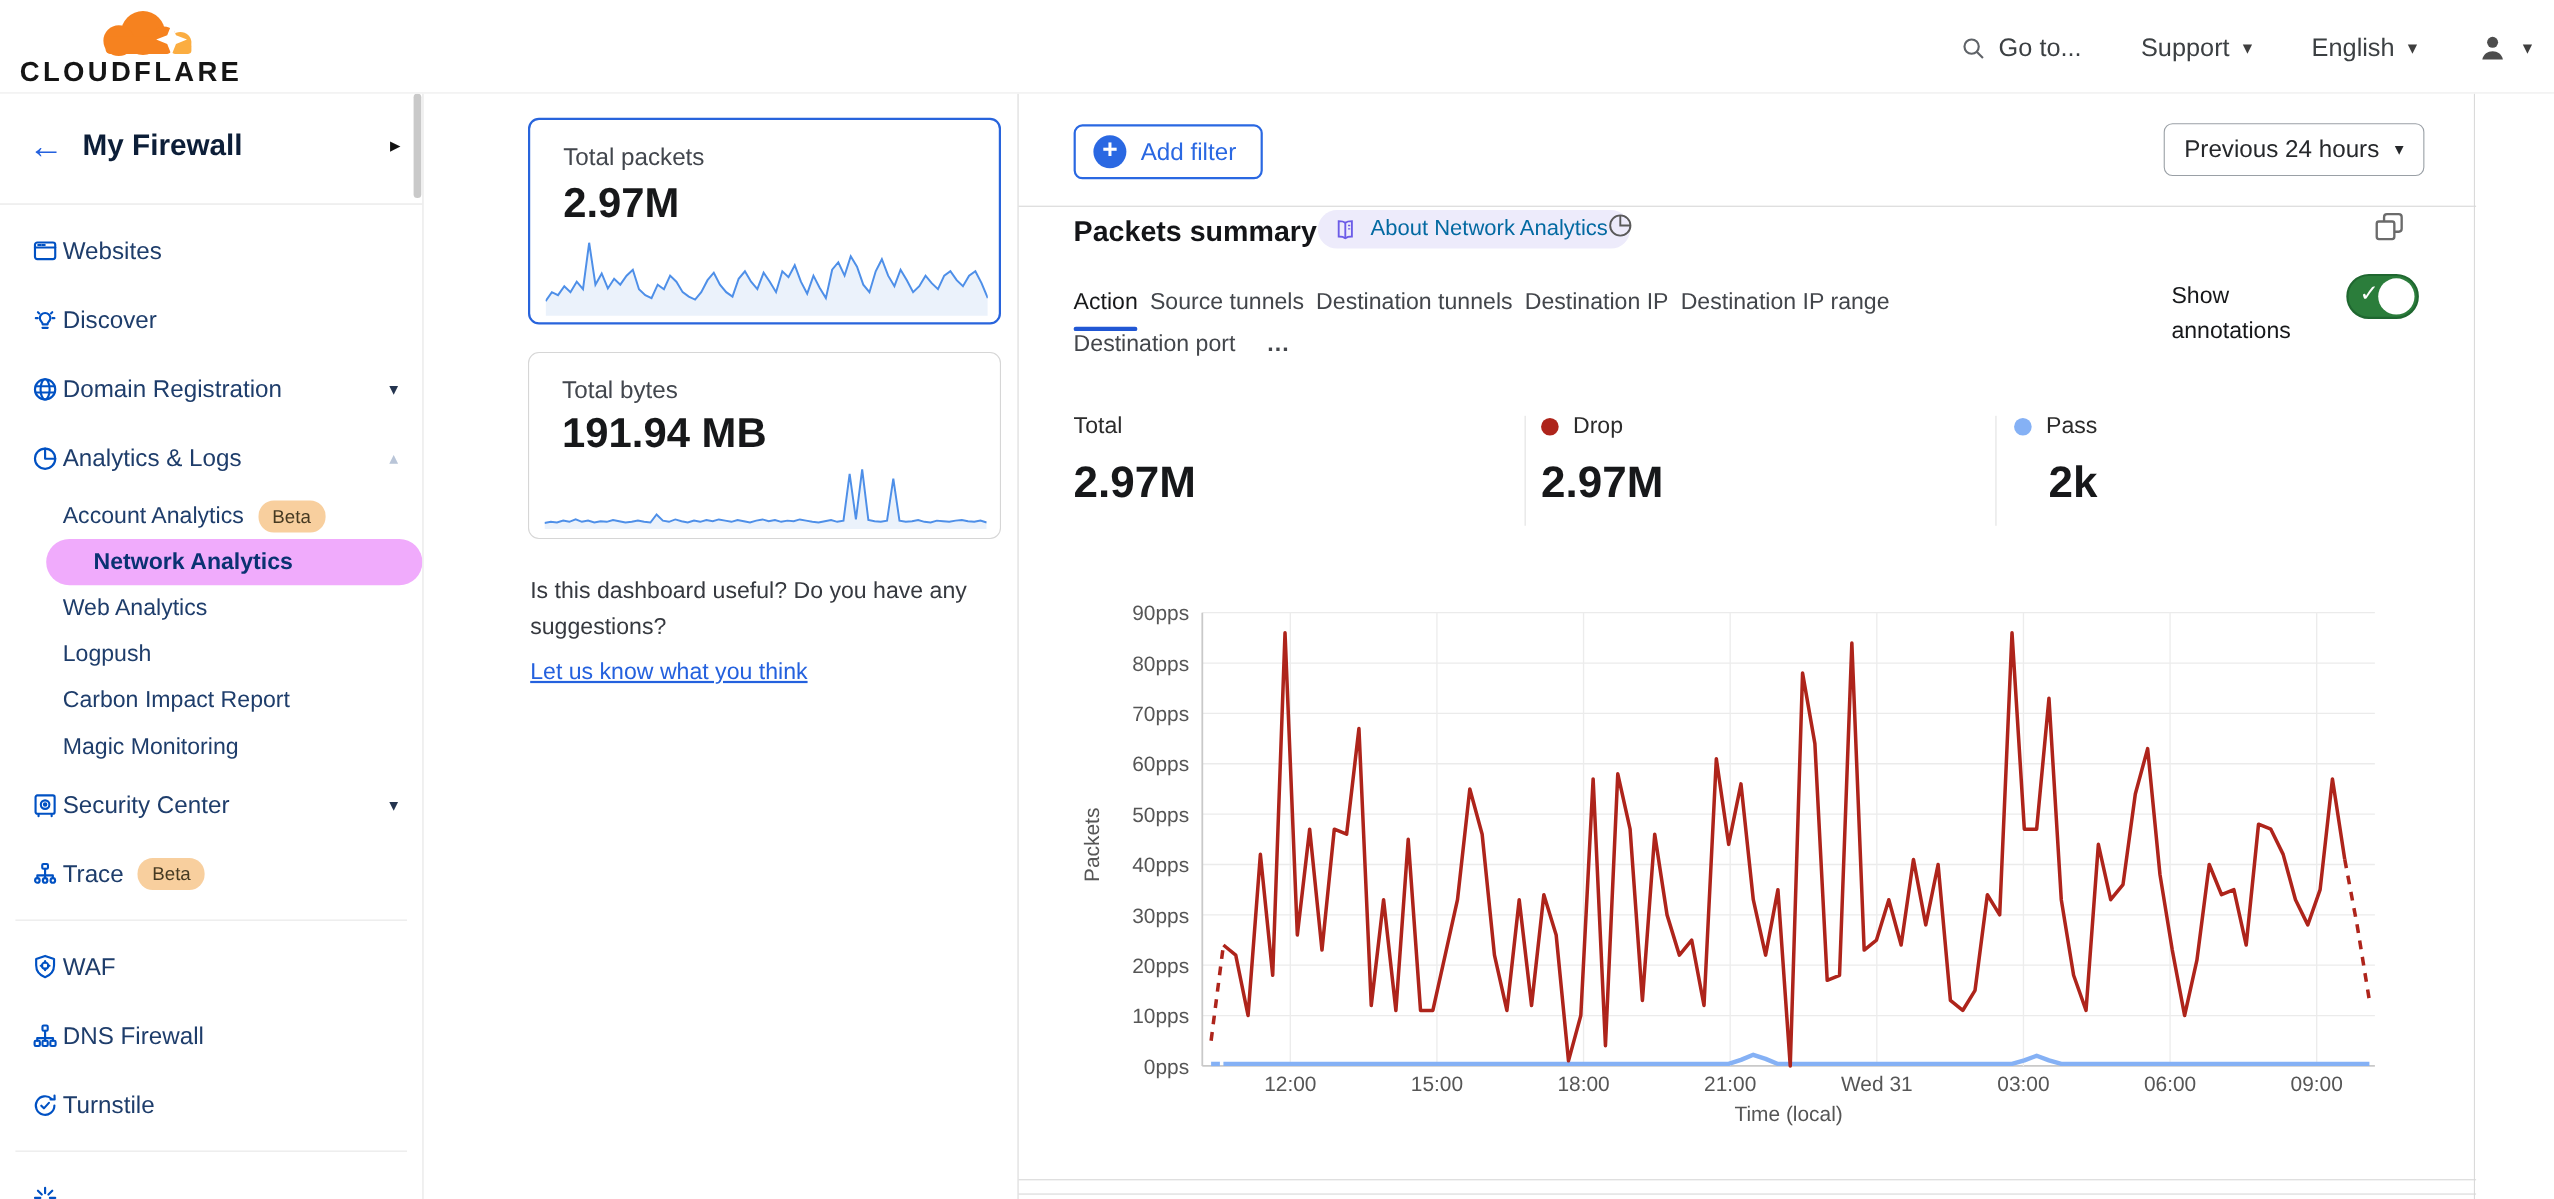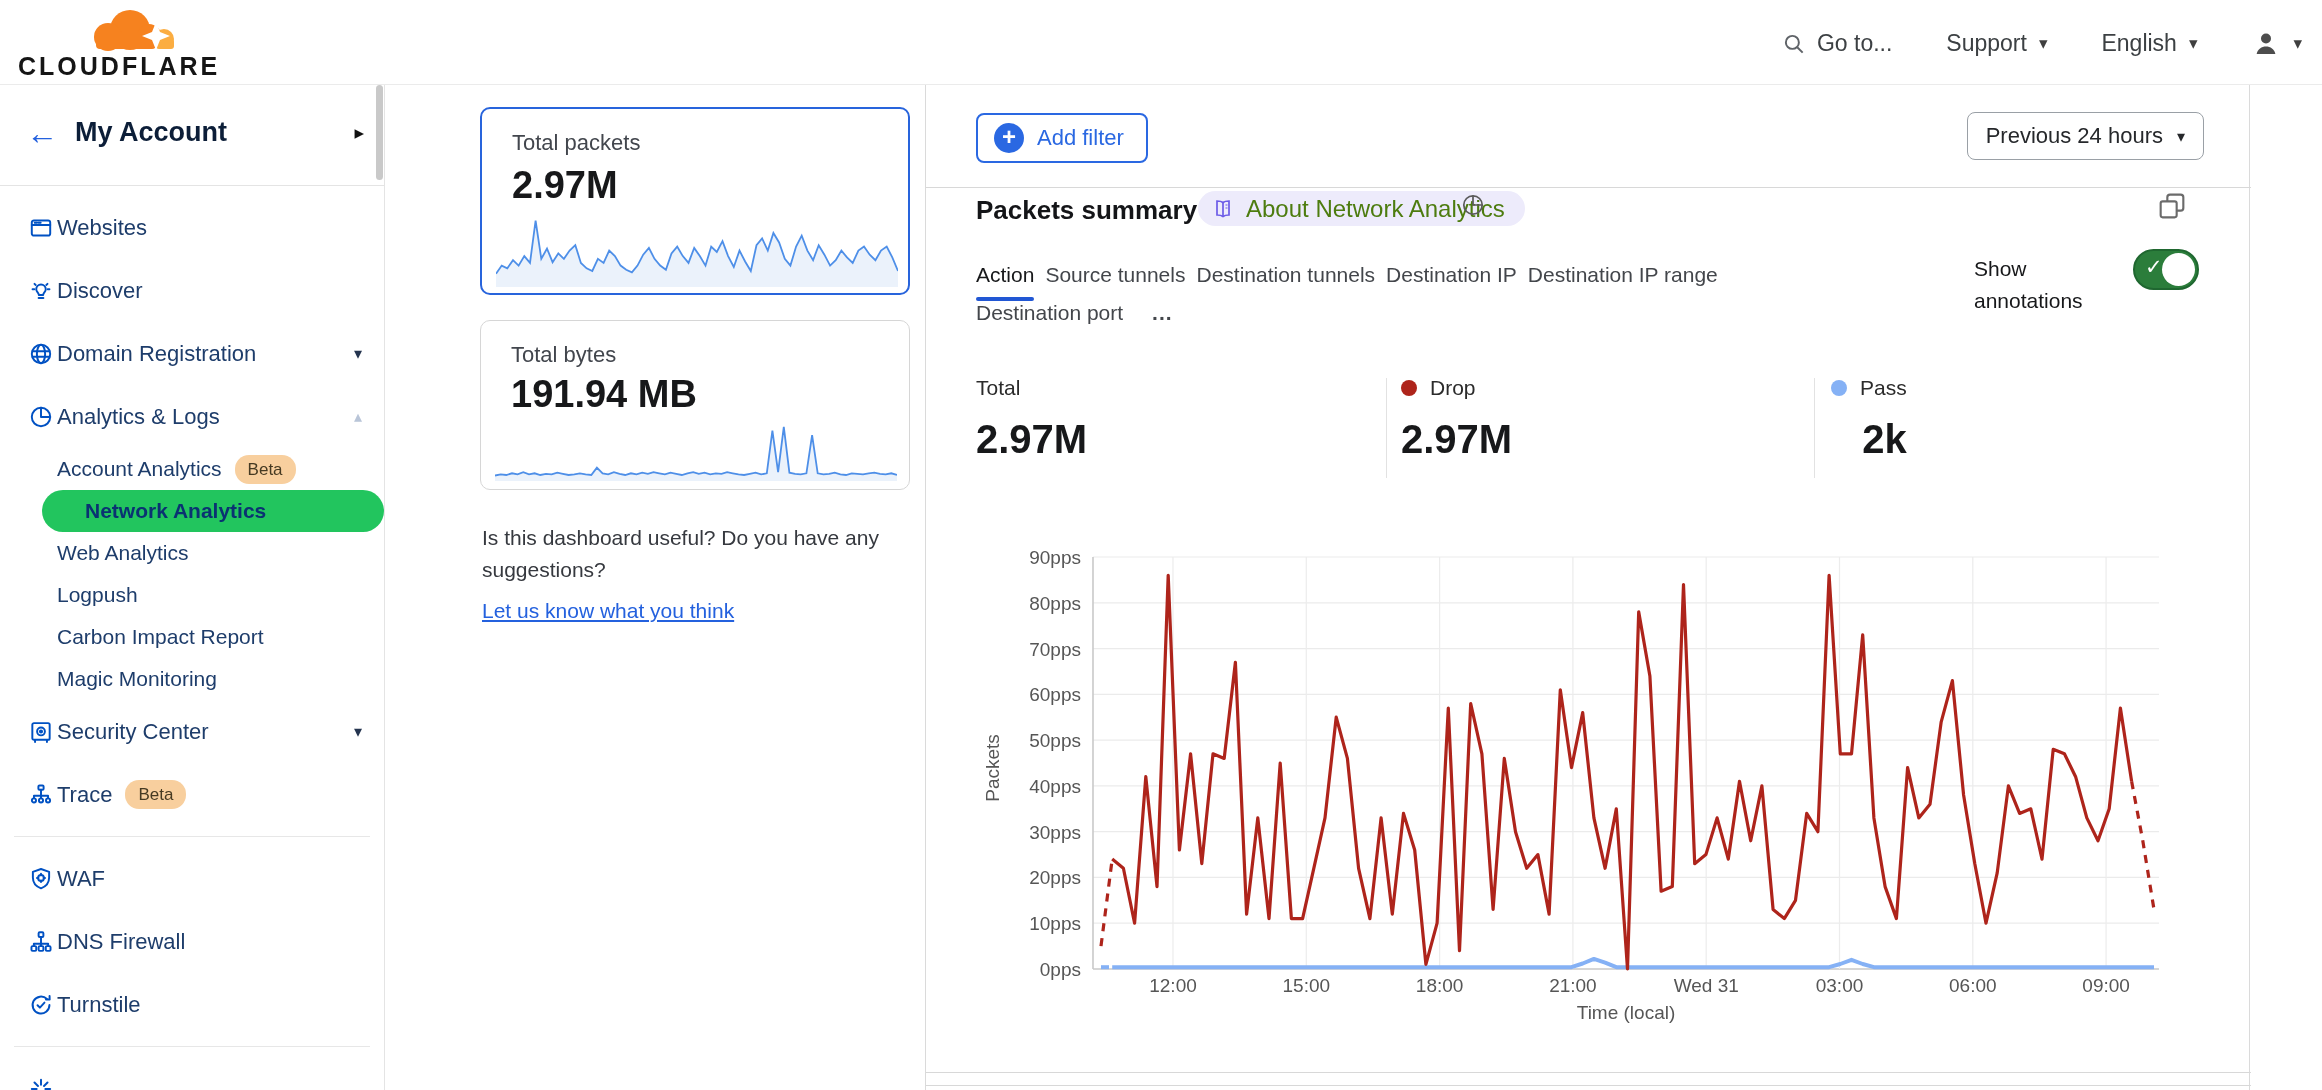--- a/index.html
+++ b/index.html
@@ -30,21 +30,21 @@
   .sb-exp { position:absolute; right:20px; top:36px; font-size:19px; color:#111; cursor:pointer; }
   .sb-scroll { position:absolute; right:1px; top:0; width:7px; height:95px; background:#c9c9c9;
     border-radius:4px; }
   .sb-items { padding-top:10px; }
   .sb-item { position:relative; height:63px; display:flex; align-items:center;
     padding-left:57px; font-size:22px; color:#1e3d6b; cursor:pointer; }
   .sb-item .sb-ic { position:absolute; left:28px; top:50%; transform:translateY(-50%); width:26px;
     height:26px; color:#0051c3; }
   .sb-item .sb-ic svg { width:26px; height:26px; display:block; }
   .sb-item.sub { height:42px; font-size:21px; }
-  .sb-item.selected { background:#22c55e; border-radius:26px; margin-left:42px; padding-left:43px;
+  .sb-item.selected { background:#f0abfc; border-radius:26px; margin-left:42px; padding-left:43px;
     font-weight:bold; color:#0a3272; }
   .sb-item .chev { margin-left:auto; margin-right:22px; font-size:16px; color:#24344f; }
   .sb-item .chev.up { color:#b9c5d8; }
   .badge { margin-left:13px; background:#f8cf9e; color:#463a22; font-size:17px; line-height:17px;
     padding:6px 13px; border-radius:14px; font-weight:normal; }
   .sb-divider { height:1px; background:#e7e7e7; margin:10px 14px; }
 
   
   .midcol { position:absolute; left:480px; top:85px; width:435px; }
   .sumcard { position:relative; width:430px; border:1.5px solid #d6d6d6; border-radius:10px;
@@ -76,21 +76,21 @@
     padding:0 18px; background:#fff; border:1.5px solid #9aa0a6; border-radius:8px; color:#26282b;
     font-size:22px; font-family:inherit; cursor:pointer; }
   .time-range .chev { font-size:16px; margin-left:14px; color:#26282b; }
   .card-sep { position:absolute; left:0; width:1325px; height:1px; background:#d8d8d8; }
   .panel-title { position:absolute; left:50px; top:110px; font-size:26px; font-weight:bold;
     color:#141518; }
   .about-pill { position:absolute; left:272px; top:106px; height:35px; display:flex;
     align-items:center; padding:0 20px 0 13px; background:#edebfb; border-radius:18px;
     cursor:pointer; }
   .about-pill svg { width:24px; height:24px; margin-right:11px; }
-  .about-pill span { font-size:24px; color:#4d7c0f; }
+  .about-pill span { font-size:20px; color:#0369a1; }
   .pietype-btn { position:absolute; left:534px; top:107px; width:26px; height:26px; cursor:pointer; }
   .copy-btn { position:absolute; left:1230px; top:105px; width:32px; height:32px; cursor:pointer; }
 
   .tabs1 { position:absolute; left:50px; top:178px; display:flex; gap:11px; }
   .tabs2 { position:absolute; left:50px; top:216px; display:flex; gap:29px; }
   .tab { position:relative; font-size:21px; color:#43464b; padding-bottom:14px; cursor:pointer;
     white-space:nowrap; }
   .tab.active { color:#17181a; }
   .tab.active::after { content:""; position:absolute; left:0; right:0; bottom:0; height:4px;
     background:#2157d4; border-radius:2px; }
@@ -155,21 +155,21 @@
           <path d="M4.5 20c.8-4 4-6 7.5-6s6.7 2 7.5 6z" fill="#4d4d4d"></path>
         </svg>
         <span class="chev">▾</span>
       </div>
     </div>
   </header>
 
   <nav class="sidebar">
     <div class="sb-header">
       <span class="back">←</span>
-      <span class="sb-title">My Account</span>
+      <span class="sb-title">My Firewall</span>
       <span class="sb-exp">▸</span>
     </div>
     <div class="sb-items" id="sb-items">
         <div class="sb-item">
           <span class="sb-ic">
             <svg viewBox="0 0 24 24" fill="none" stroke="currentColor" stroke-width="1.8" stroke-linecap="round" stroke-linejoin="round">
               <rect x="3.5" y="5" width="17" height="14" rx="2"></rect>
               <path d="M3.5 9.2h17"></path>
               <path d="M6.2 7.1h2M9.7 7.1h2"></path>
             </svg>

